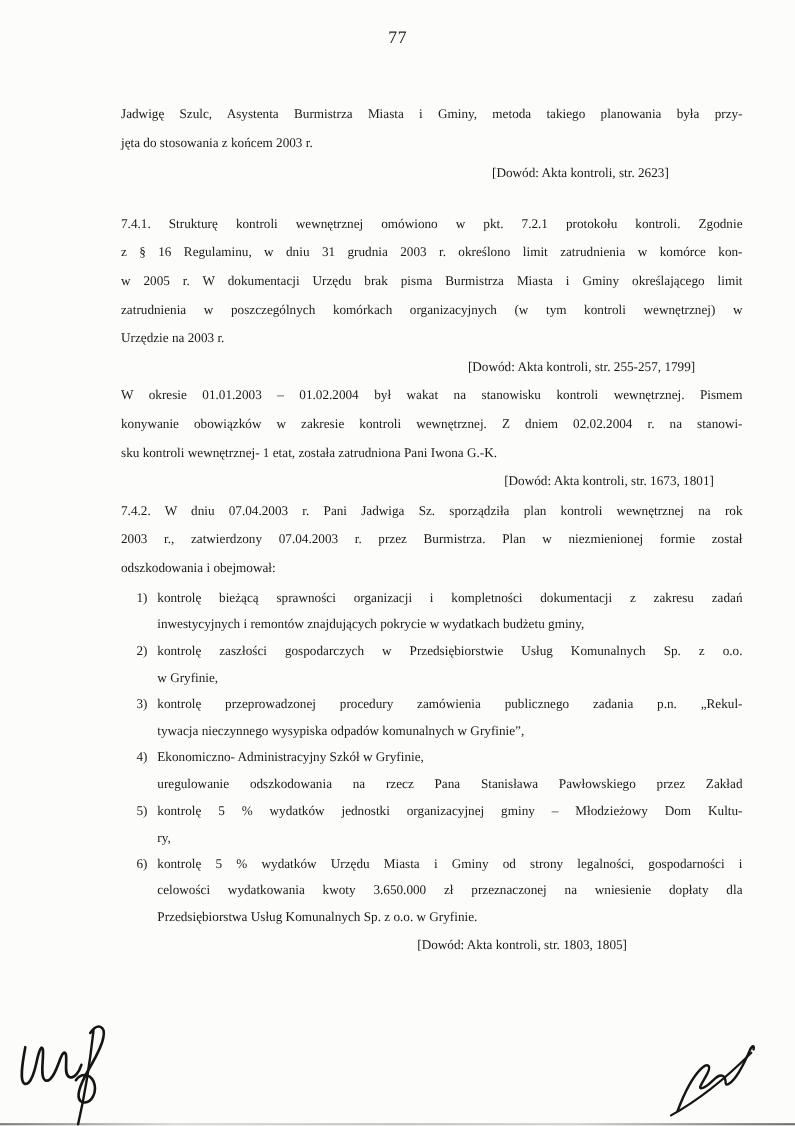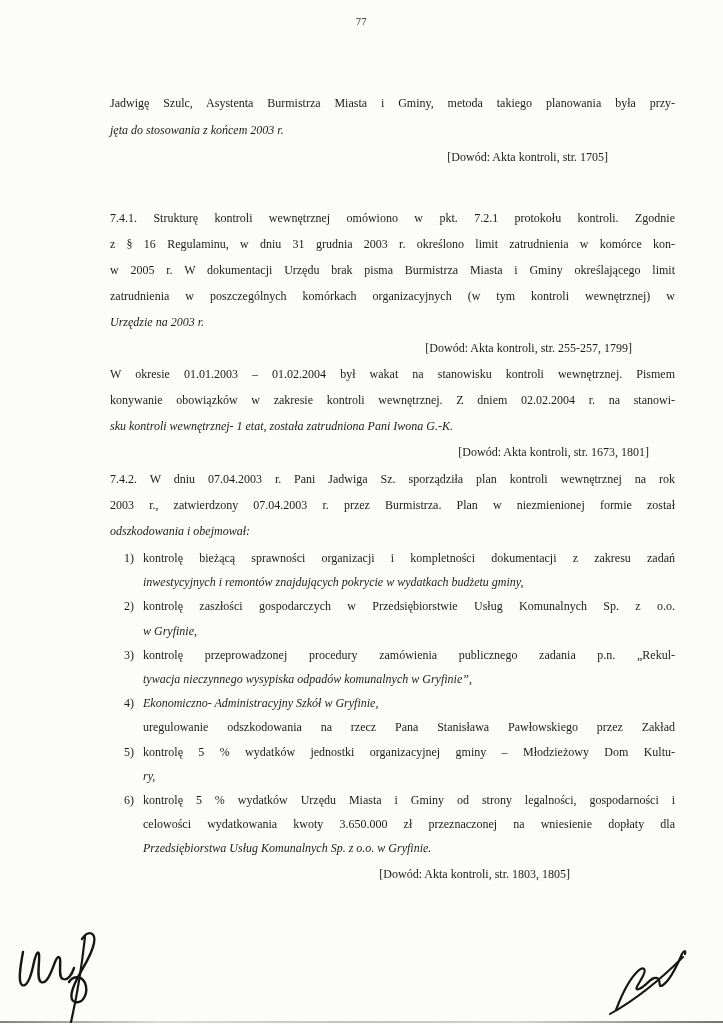--- a/index.html
+++ b/index.html
@@ -6,37 +6,37 @@
   .page {
     position:relative;
     width:723px; height:1024px;
     margin:0 auto;
     background:#fcfcfa;
     font-family:"Liberation Serif", serif;
     color:#1b1b1b;
     overflow:hidden;
   }
   .pagenum {
-    position:absolute; top:16px; left:0; width:723px;
-    text-align:center; font-size:10px; letter-spacing:.5px;
+    position:absolute; top:26px; left:0; width:723px;
+    text-align:center; font-size:16px; letter-spacing:.5px;
   }
   .content {
     position:absolute; left:110px; top:90px; width:565px;
     font-size:12px;
   }
   .bline { line-height:26px; white-space:nowrap; }
   .intro .bline { line-height:27px; }
   .jline { text-align:justify; text-align-last:justify; }
-  .lline { text-align:left;font-style:italic; }
+  .lline { text-align:left; }
   .evidence { line-height:26px; text-align:right; white-space:nowrap; }
   .ev-a { padding-right:67px; }
   .ev-b { padding-right:43px; }
   .ev-c { padding-right:26px; }
   .ev-d { padding-right:105px; }
-  .sect-741 { margin-top:35px; }
+  .sect-741 { margin-top:20px; }
   .sect-742 { margin-top:1px; }
   .list { margin-top:2px; }
   .list-item { position:relative; padding-left:33px; }
   .list-item .bline { line-height:24.2px; }
   .list-item .marker {
     position:absolute; left:14px; top:0; line-height:24.2px;
   }
   .sig { position:absolute; }
   .sig path { fill:none; stroke:#151515; stroke-linecap:round; stroke-linejoin:round; }
   .scan-edge {
@@ -53,21 +53,21 @@
 <div class="page">
 
   <div class="pagenum">77</div>
 
   <div class="content">
 
     <div class="para intro">
       <div class="bline jline">Jadwigę Szulc, Asystenta Burmistrza Miasta i Gminy, metoda takiego planowania była przy-</div>
       <div class="bline lline">jęta do stosowania z końcem 2003 r.</div>
     </div>
-    <div class="evidence ev-a">[Dowód: Akta kontroli, str. 1705]</div>
+    <div class="evidence ev-a">[Dowód: Akta kontroli, str. 2623]</div>
 
     <div class="para sect-741">
       <div class="bline jline">7.4.1. Strukturę kontroli wewnętrznej omówiono w pkt. 7.2.1 protokołu kontroli. Zgodnie</div>
       <div class="bline jline">z § 16 Regulaminu, w dniu 31 grudnia 2003 r. określono limit zatrudnienia w komórce kon-</div>
       <div class="bline jline">w 2005 r. W dokumentacji Urzędu brak pisma Burmistrza Miasta i Gminy określającego limit</div>
       <div class="bline jline">zatrudnienia w poszczególnych komórkach organizacyjnych (w tym kontroli wewnętrznej) w</div>
       <div class="bline lline">Urzędzie na 2003 r.</div>
     </div>
     <div class="evidence ev-b">[Dowód: Akta kontroli, str. 255-257, 1799]</div>
 

